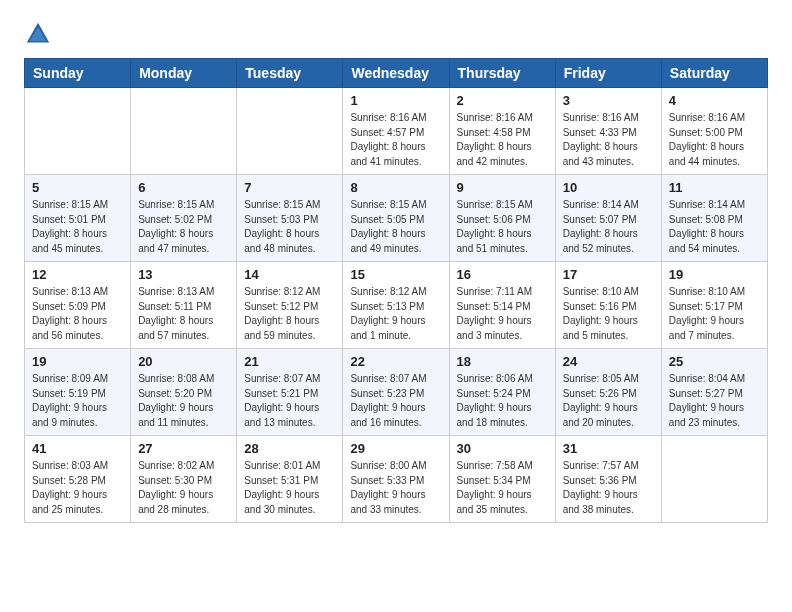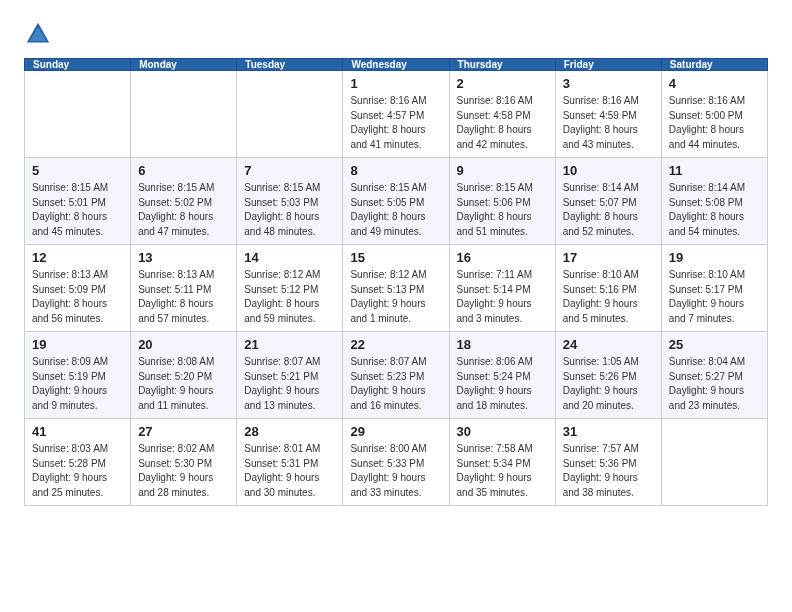--- a/index.html
+++ b/index.html
@@ -50,22 +50,22 @@
     }
     .calendar {
       width: 100%;
       border-collapse: collapse;
       border: 1px solid #ccc;
     }
     .calendar th {
       background-color: #2563a8;
       color: #fff;
       text-align: left;
-      padding: 0 8px;
-      font-size: 10px;
+      padding: 6px 8px;
+      font-size: 14px;
       font-weight: 600;
       border: 1px solid #1e5090;
     }
     .calendar td {
       border: 1px solid #ccc;
       vertical-align: top;
       padding: 5px 7px;
       font-size: 11px;
       color: #222;
       width: calc(100% / 7);
@@ -135,21 +135,21 @@
           </td>
           <td>
             <span class="day-num">2</span>
             <div class="day-info">Sunrise: 8:16 AM
 Sunset: 4:58 PM
 Daylight: 8 hours and 42 minutes.</div>
           </td>
           <td>
             <span class="day-num">3</span>
             <div class="day-info">Sunrise: 8:16 AM
-Sunset: 4:59 PM
+Sunset: 4:33 PM
 Daylight: 8 hours and 43 minutes.</div>
           </td>
           <td>
             <span class="day-num">4</span>
             <div class="day-info">Sunrise: 8:16 AM
 Sunset: 5:00 PM
 Daylight: 8 hours and 44 minutes.</div>
           </td>
         </tr>
         <tr>
@@ -266,21 +266,21 @@
 Daylight: 9 hours and 16 minutes.</div>
           </td>
           <td>
             <span class="day-num">18</span>
             <div class="day-info">Sunrise: 8:06 AM
 Sunset: 5:24 PM
 Daylight: 9 hours and 18 minutes.</div>
           </td>
           <td>
             <span class="day-num">24</span>
-            <div class="day-info">Sunrise: 1:05 AM
+            <div class="day-info">Sunrise: 8:05 AM
 Sunset: 5:26 PM
 Daylight: 9 hours and 20 minutes.</div>
           </td>
           <td>
             <span class="day-num">25</span>
             <div class="day-info">Sunrise: 8:04 AM
 Sunset: 5:27 PM
 Daylight: 9 hours and 23 minutes.</div>
           </td>
         </tr>

